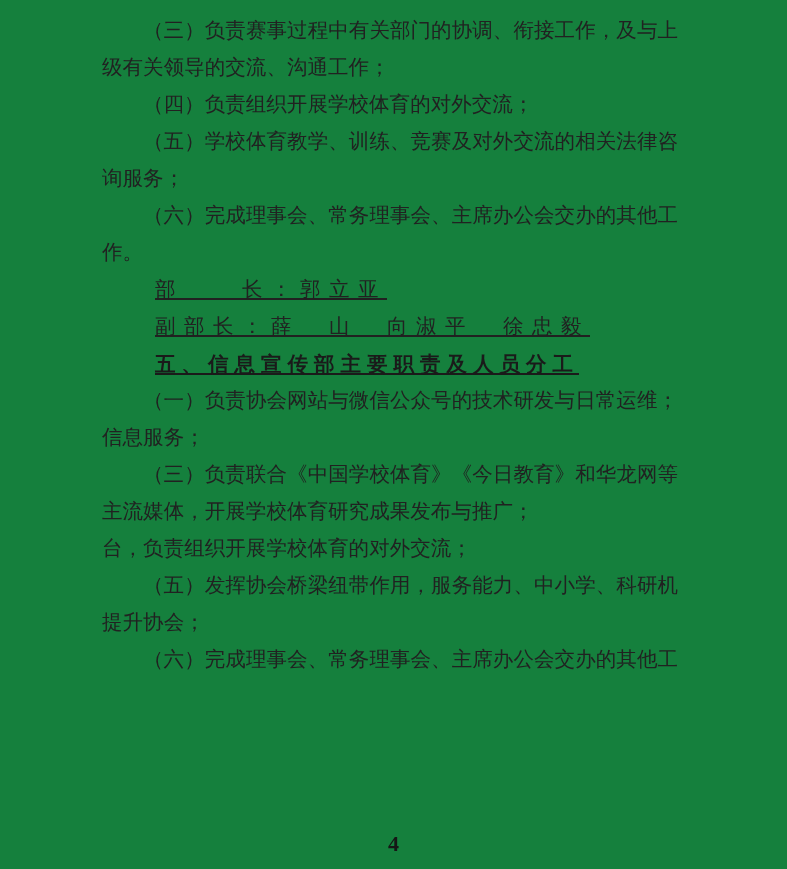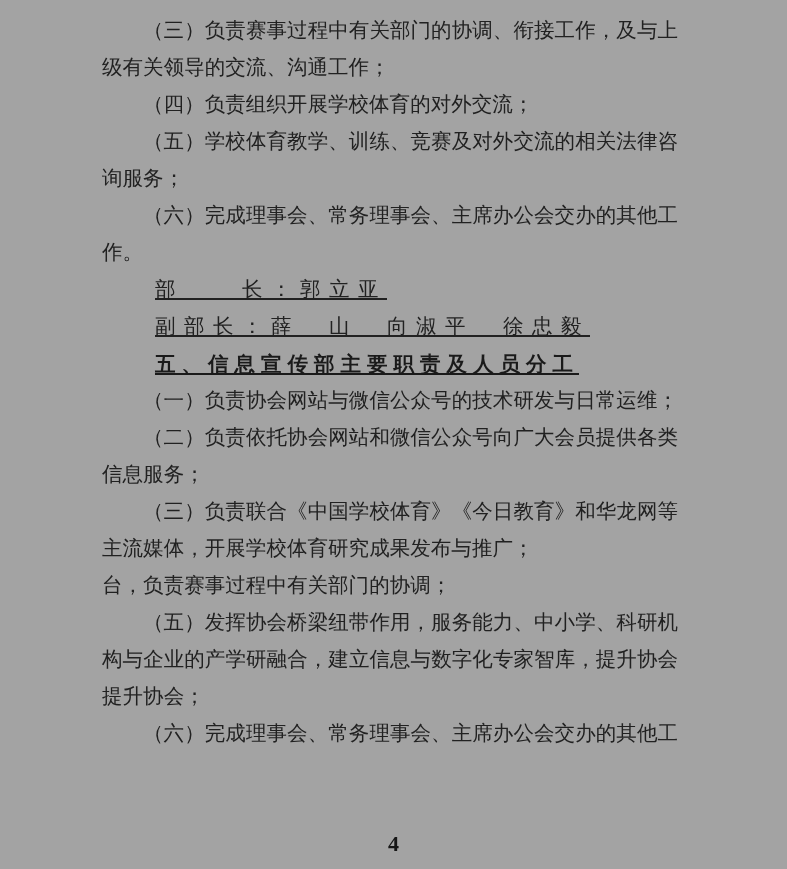--- a/index.html
+++ b/index.html
@@ -4,21 +4,21 @@
 <style>
   html, body {
     margin: 0;
     padding: 0;
     background: #ffffff;
   }
   .page {
     position: relative;
     width: 787px;
     height: 869px;
-    background: #a3a3a3;
+    background: #15803d;
     overflow: hidden;
     font-family: "Liberation Serif", "DejaVu Serif", serif;
     color: #212121;
   }
   .text-col {
     position: absolute;
     left: 102px;
     top: 12px;
     width: 576px;
   }
@@ -67,24 +67,22 @@
     <div class="line">级有关领导的交流、沟通工作；</div>
     <div class="line ind">（四）负责组织开展学校体育的对外交流；</div>
     <div class="line ind just">（五）学校体育教学、训练、竞赛及对外交流的相关法律咨</div>
     <div class="line">询服务；</div>
     <div class="line ind just">（六）完成理事会、常务理事会、主席办公会交办的其他工</div>
     <div class="line">作。</div>
     <div class="line ind-wide spaced">部　　长：郭立亚</div>
     <div class="line ind-wide spaced">副部长：薛　山　向淑平　徐忠毅</div>
     <div class="line ind-wide heading">五、信息宣传部主要职责及人员分工</div>
     <div class="line ind just">（一）负责协会网站与微信公众号的技术研发与日常运维；</div>
-    <div class="line ind just">（二）负责依托协会网站和微信公众号向广大会员提供各类</div>
     <div class="line">信息服务；</div>
     <div class="line ind just">（三）负责联合《中国学校体育》《今日教育》和华龙网等</div>
     <div class="line">主流媒体，开展学校体育研究成果发布与推广；</div>
-    <div class="line">台，负责赛事过程中有关部门的协调；</div>
+    <div class="line">台，负责组织开展学校体育的对外交流；</div>
     <div class="line ind just">（五）发挥协会桥梁纽带作用，服务能力、中小学、科研机</div>
-    <div class="line just">构与企业的产学研融合，建立信息与数字化专家智库，提升协会</div>
     <div class="line">提升协会；</div>
     <div class="line ind just">（六）完成理事会、常务理事会、主席办公会交办的其他工</div>
   </div>
   <div class="pagenum">4</div>
 </div>
 
 </body></html>

